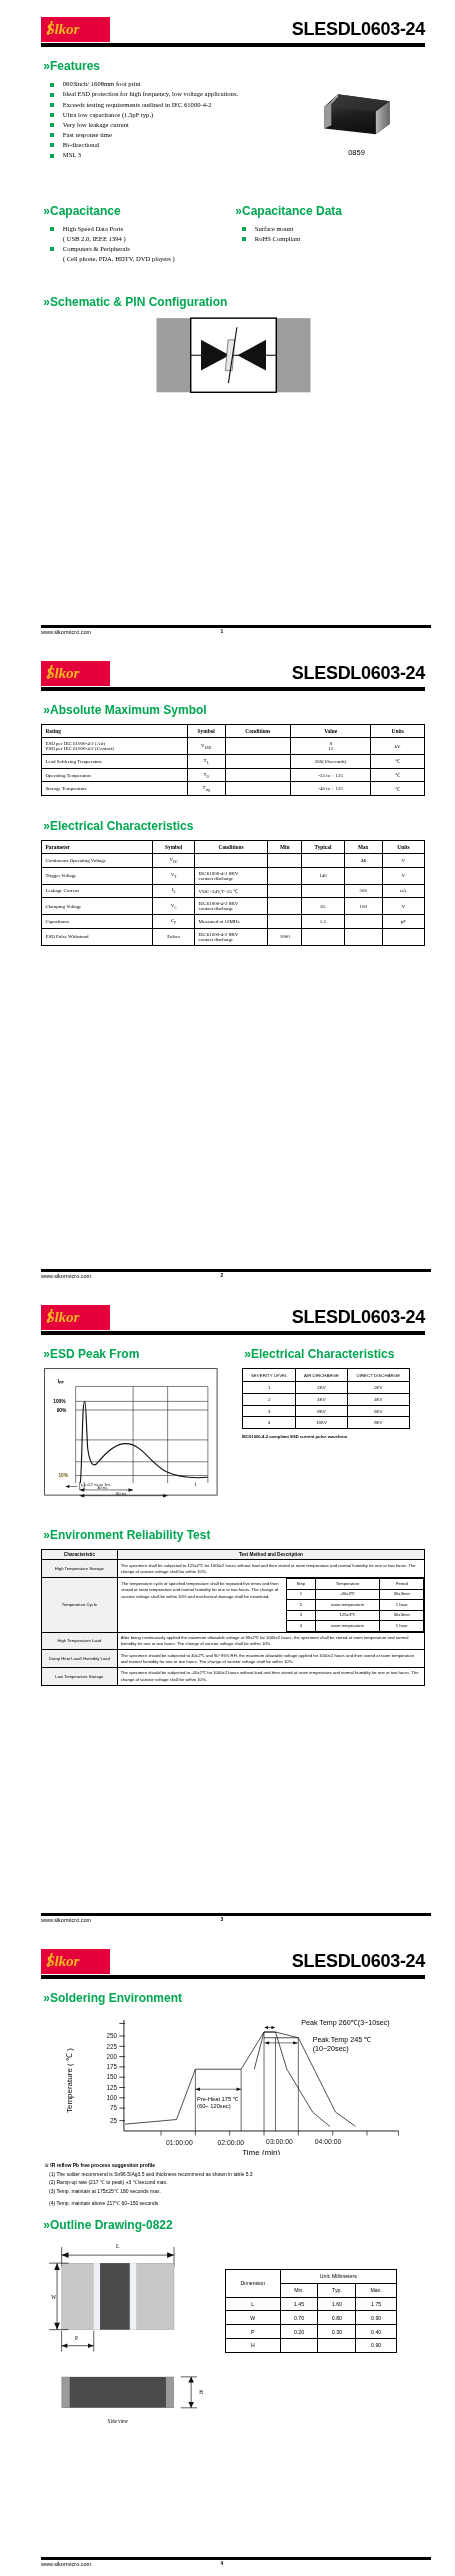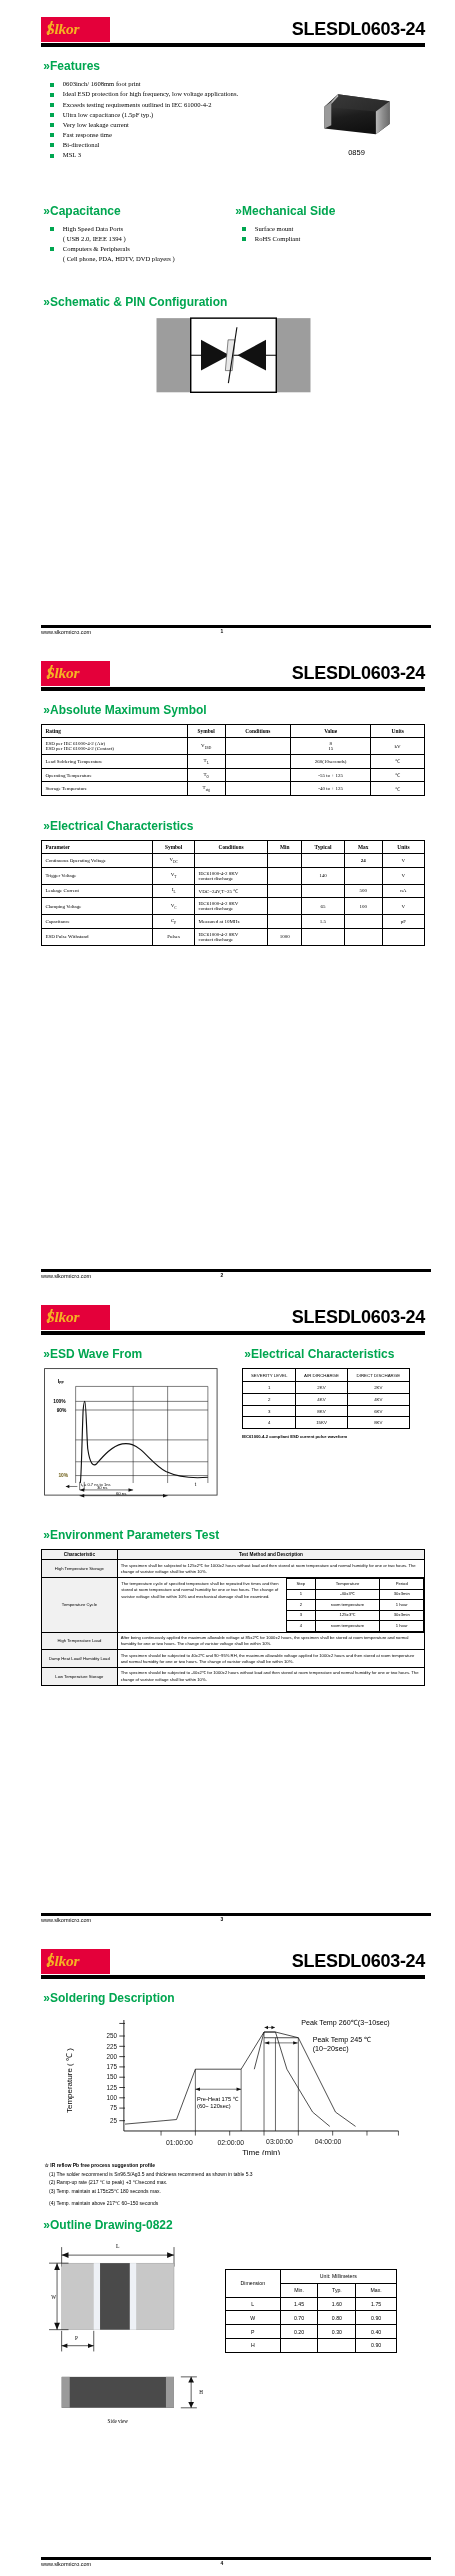--- a/index.html
+++ b/index.html
@@ -118,21 +118,21 @@
     <div>
       <div class="sect"><span class="chev">»</span><span>Capacitance</span></div>
       <ul class="bul">
         <li><span class="sq"></span><span>High  Speed  Data Ports</span></li>
         <li style="padding-left:12.6px;"><span>( USB 2.0, IEEE 1394 )</span></li>
         <li><span class="sq"></span><span>Computers &amp; Peripherals</span></li>
         <li style="padding-left:12.6px;"><span>( Cell phone, PDA, HDTV, DVD players )</span></li>
       </ul>
     </div>
     <div>
-      <div class="sect"><span class="chev">»</span><span>Mechanical Side</span></div>
+      <div class="sect"><span class="chev">»</span><span>Capacitance Data</span></div>
       <ul class="bul">
         <li><span class="sq"></span><span>Surface mount</span></li>
         <li><span class="sq"></span><span>RoHS Compliant</span></li>
       </ul>
     </div>
   </div>
 
   <div class="sect" style="margin-top:30px;"><span class="chev">»</span><span>Schematic &amp; PIN Configuration</span></div>
   <div class="schem">
     <svg width="155" height="77" viewBox="0 0 270 135">
@@ -301,21 +301,21 @@
     <div class="logo">
       <span class="slash"></span>
       <span class="txt">Slkor</span>
     </div>
     <div class="part-no">SLESDL0603-24</div>
   </div>
   <div class="hdr-rule"></div>
 
   <div class="cols" style="align-items:flex-start;">
     <div style="flex:0 0 201px;">
-      <div class="sect"><span class="chev">»</span><span>ESD Wave From</span></div>
+      <div class="sect"><span class="chev">»</span><span>ESD Peak From</span></div>
       <svg width="184" height="130" viewBox="0 0 320 226" style="margin-left:3.4px;">
         <rect x="1" y="1" width="300" height="220" fill="#fff" stroke="#333" stroke-width="1.5"></rect>
 
         <g stroke="#222" stroke-width="1" fill="none">
           <line x1="55" y1="32" x2="285" y2="32"></line>
           <line x1="55" y1="58" x2="285" y2="58"></line>
           <line x1="55" y1="73" x2="285" y2="73"></line>
           <line x1="55" y1="125" x2="285" y2="125"></line>
           <line x1="55" y1="163" x2="285" y2="163"></line>
           <line x1="55" y1="187" x2="285" y2="187"></line>
@@ -387,21 +387,21 @@
             <td>4</td>
             <td>15KV</td>
             <td>8KV</td>
           </tr>
         </tbody>
       </table>
       <div class="note-sm">IEC61000-4-2 compliant ESD current pulse waveform</div>
     </div>
   </div>
 
-  <div class="sect" style="margin-top:27.6px;"><span class="chev">»</span><span>Environment Parameters Test</span></div>
+  <div class="sect" style="margin-top:27.6px;"><span class="chev">»</span><span>Environment Reliability Test</span></div>
 
   <table class="rel">
     <thead>
         <tr>
       <th style="width:69px">Characteristic</th>
       <th>Test Method and Description</th>
     </tr>
       </thead>
     <tbody>
       <tr>
@@ -474,21 +474,21 @@
 <div class="page">
   <div class="hdr">
     <div class="logo">
       <span class="slash"></span>
       <span class="txt">Slkor</span>
     </div>
     <div class="part-no">SLESDL0603-24</div>
   </div>
   <div class="hdr-rule"></div>
 
-  <div class="sect"><span class="chev">»</span><span>Soldering Description</span></div>
+  <div class="sect"><span class="chev">»</span><span>Soldering Environment</span></div>
 
   <svg width="402" height="143" viewBox="0 0 700 250" style="margin-left:2.3px;">
 
     <line x1="140" y1="14" x2="140" y2="208" stroke="#111" stroke-width="1.6"></line>
     <line x1="140" y1="208" x2="620" y2="208" stroke="#111" stroke-width="1.6"></line>
 
     <g font-family="Liberation Sans, sans-serif" font-size="11" text-anchor="end" fill="#111">
       <g stroke="#111" stroke-width="1.4">
         <line x1="132" y1="20" x2="142" y2="20"></line>
         <line x1="132" y1="42" x2="142" y2="42"></line>

